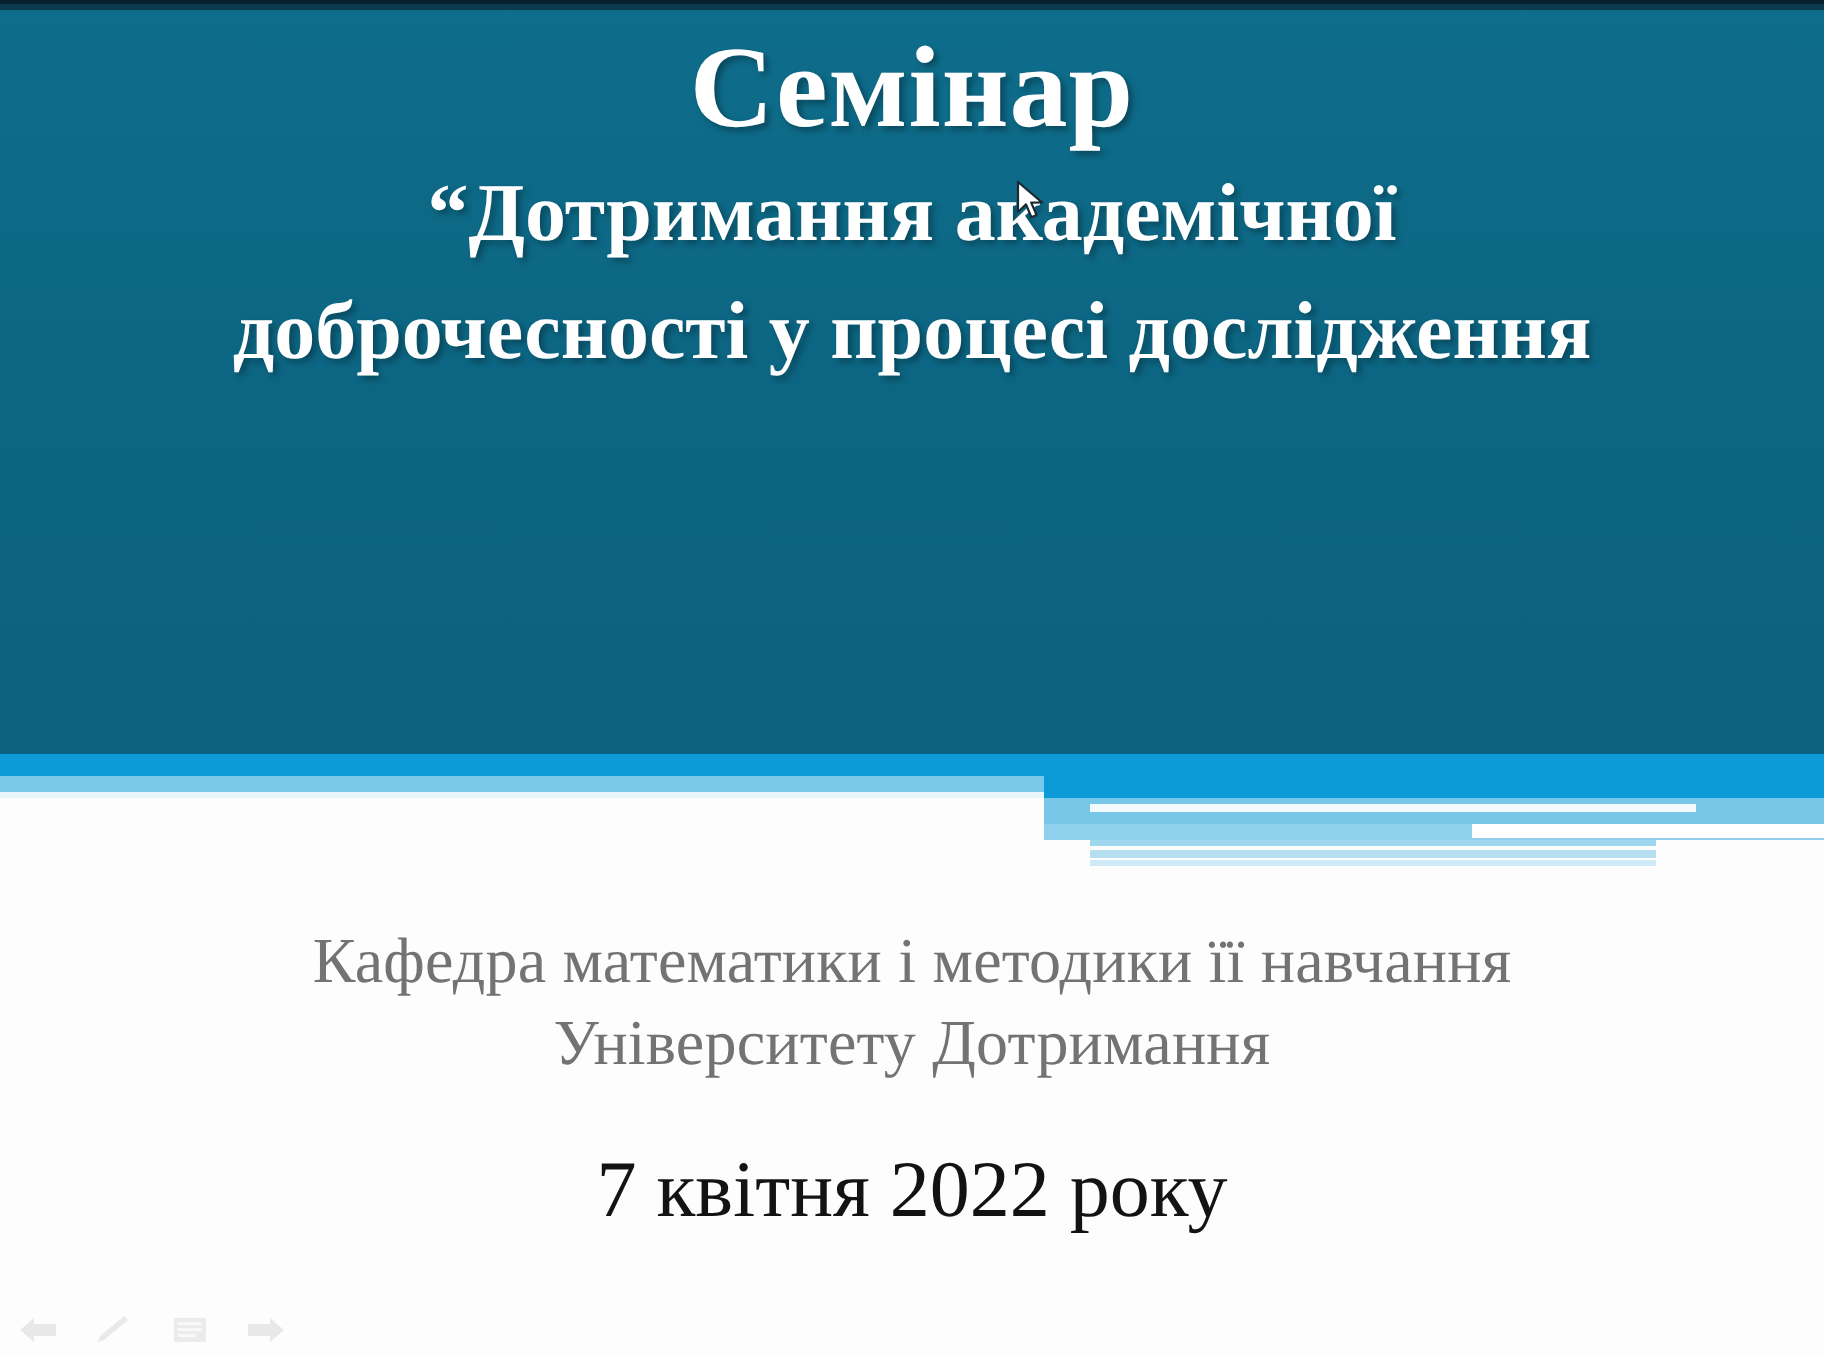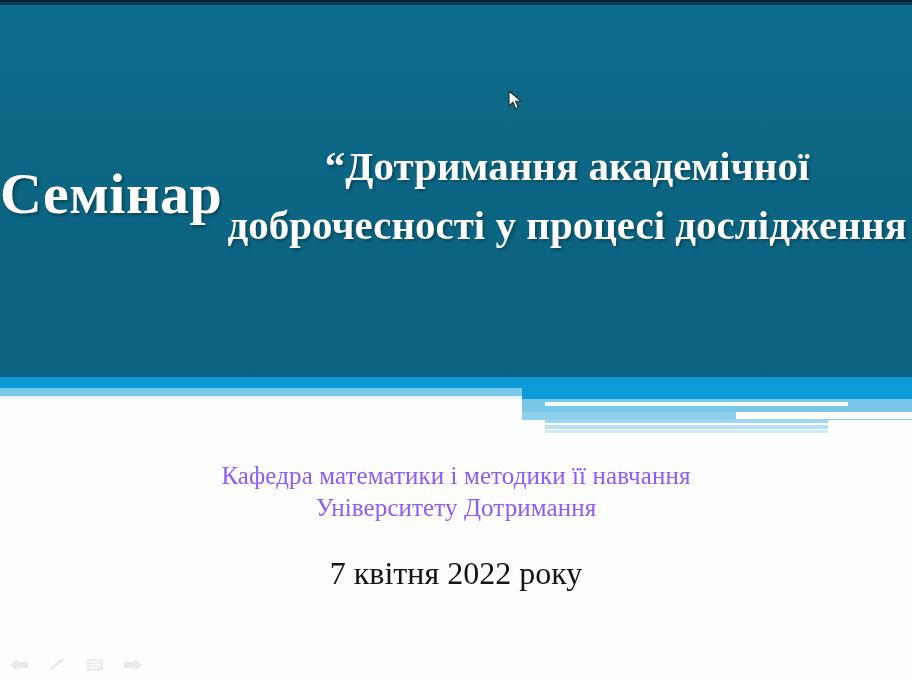--- a/index.html
+++ b/index.html
@@ -49,23 +49,23 @@
     background-image: linear-gradient(180deg, #0e6d8b 0%, #0c6582 55%, #0b6280 100%);
   }
 
   .title-inner {
     position: absolute;
     left: 0;
     top: 0;
     width: 912px;
     height: 372px;
     display: flex;
-    flex-direction: row;
+    flex-direction: column;
     align-items: center;
-    justify-content: center;
+    justify-content: flex-start;
     padding-top: 9px;
     box-sizing: border-box;
   }
 
   .seminar-word {
     color: #ffffff;
     font-weight: bold;
     font-size: 58px;
     line-height: 1.02;
     letter-spacing: 0.5px;
@@ -188,28 +188,28 @@
 
   
   .body-block {
     position: absolute;
     left: 0;
     top: 460px;
     width: 912px;
     text-align: center;
   }
   .dept-line {
-    color: #8b5cf6;
-    font-size: 25px;
+    color: #737373;
+    font-size: 32px;
     line-height: 1.27;
     letter-spacing: 0.1px;
   }
   .date-line {
     color: #131313;
-    font-size: 32px;
+    font-size: 40px;
     line-height: 1.2;
     margin-top: 30px;
   }
 
   
   .presenter-bar {
     position: absolute;
     left: 8px;
     bottom: 6px;
     display: flex;

